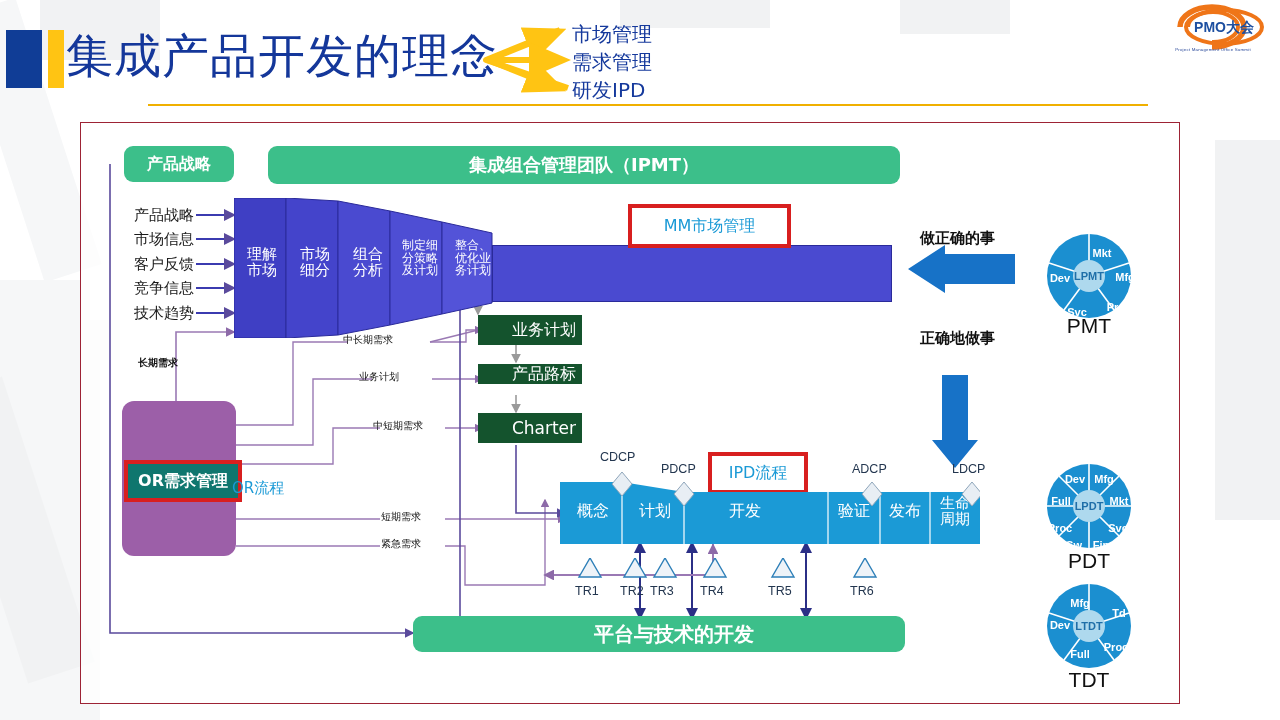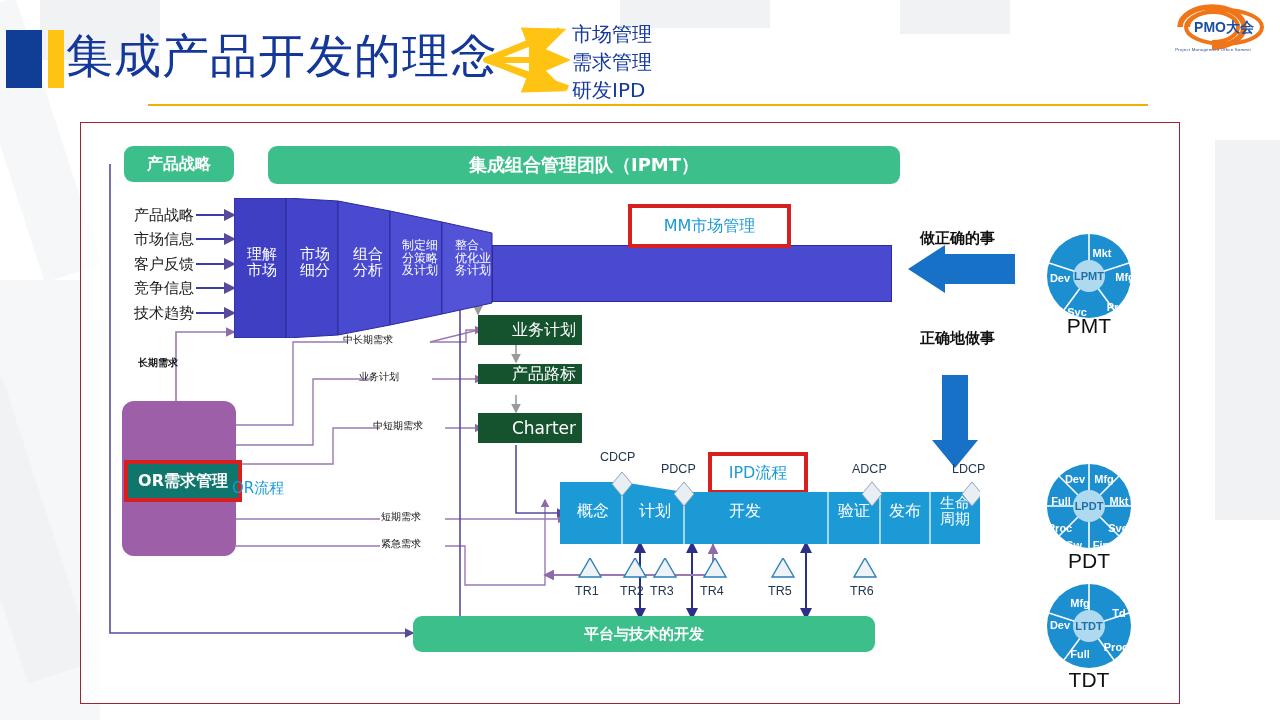--- a/index.html
+++ b/index.html
@@ -219,21 +219,21 @@
       <path d="M1015 254 L945 254 L945 245 L908 269 L945 293 L945 284 L1015 284 Z" fill="#1772c7"></path>
     </g>
 
     <path d="M942 375 L968 375 L968 440 L978 440 L955 468 L932 440 L942 440 Z" fill="#1772c7"></path>
   </svg>
 
   <div class="green-box abs" style="left:124px;top:146px;width:110px;height:36px;font-size:16px;">产品战略</div>
 
   <div class="green-box abs" style="left:268px;top:146px;width:632px;height:38px;font-size:18px;">集成组合管理团队（IPMT）</div>
 
-  <div class="green-box abs" style="left:413px;top:616px;width:462px;height:36px;font-size:15px;">平台与技术的开发</div>
+  <div class="green-box abs" style="left:413px;top:616px;width:462px;height:36px;font-size:20px;padding-left:30px;">平台与技术的开发</div>
 
   <div class="in-label abs" style="left:96px;top:206px;width:98px;">产品战略</div>
   <div class="in-label abs" style="left:96px;top:230px;width:98px;">市场信息</div>
   <div class="in-label abs" style="left:96px;top:255px;width:98px;">客户反馈</div>
   <div class="in-label abs" style="left:96px;top:279px;width:98px;">竞争信息</div>
   <div class="in-label abs" style="left:96px;top:304px;width:98px;">技术趋势</div>
 
   <svg class="abs" style="left:234px;top:198px;" width="260" height="140">
     <polygon points="0,0 52,0 52,140 0,140" fill="#3f3fc4" stroke="#2a2a9a" stroke-width="1"></polygon>
     <polygon points="52,0 104,3 104,137 52,140" fill="#4444cb" stroke="#2a2a9a" stroke-width="1"></polygon>

